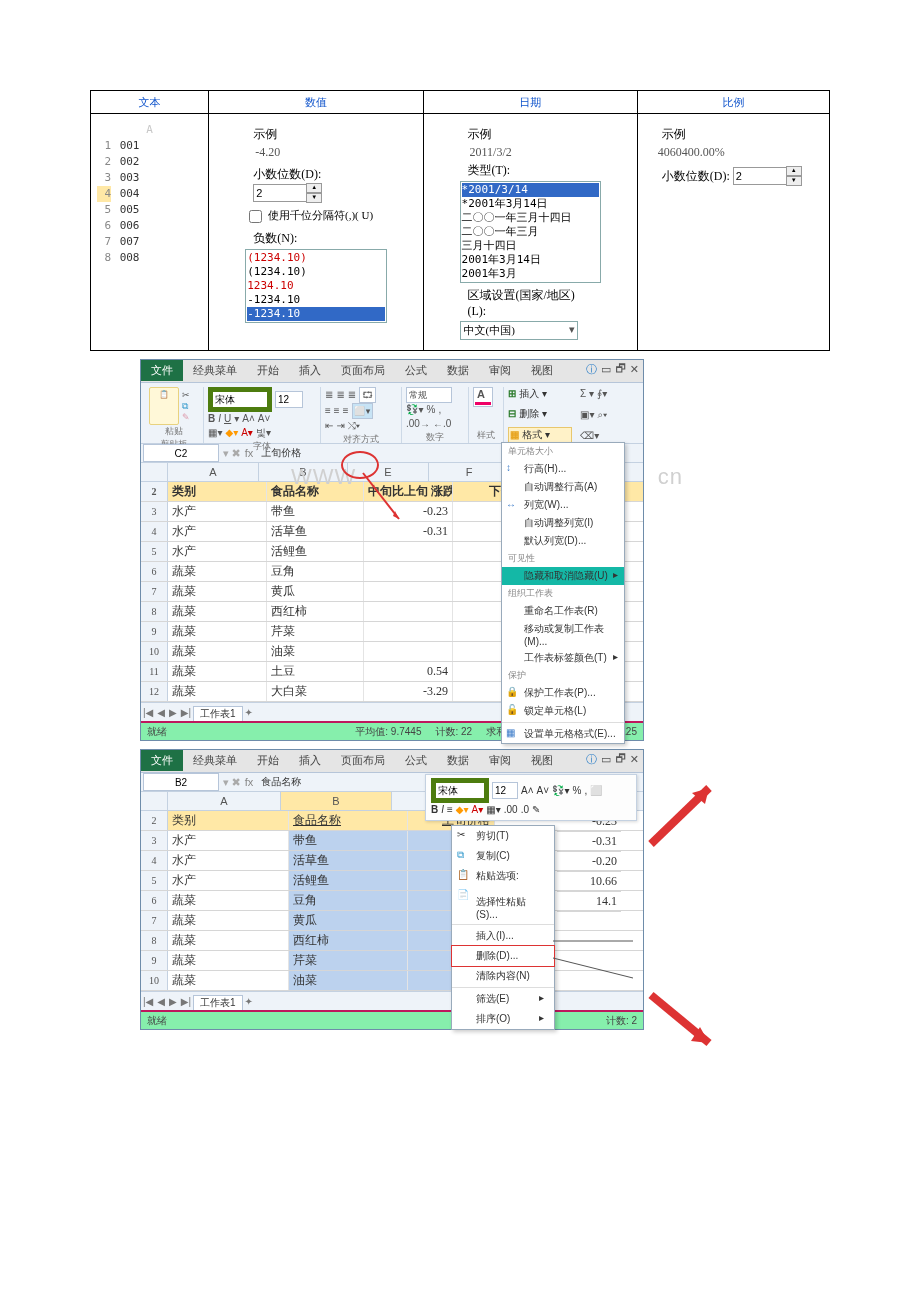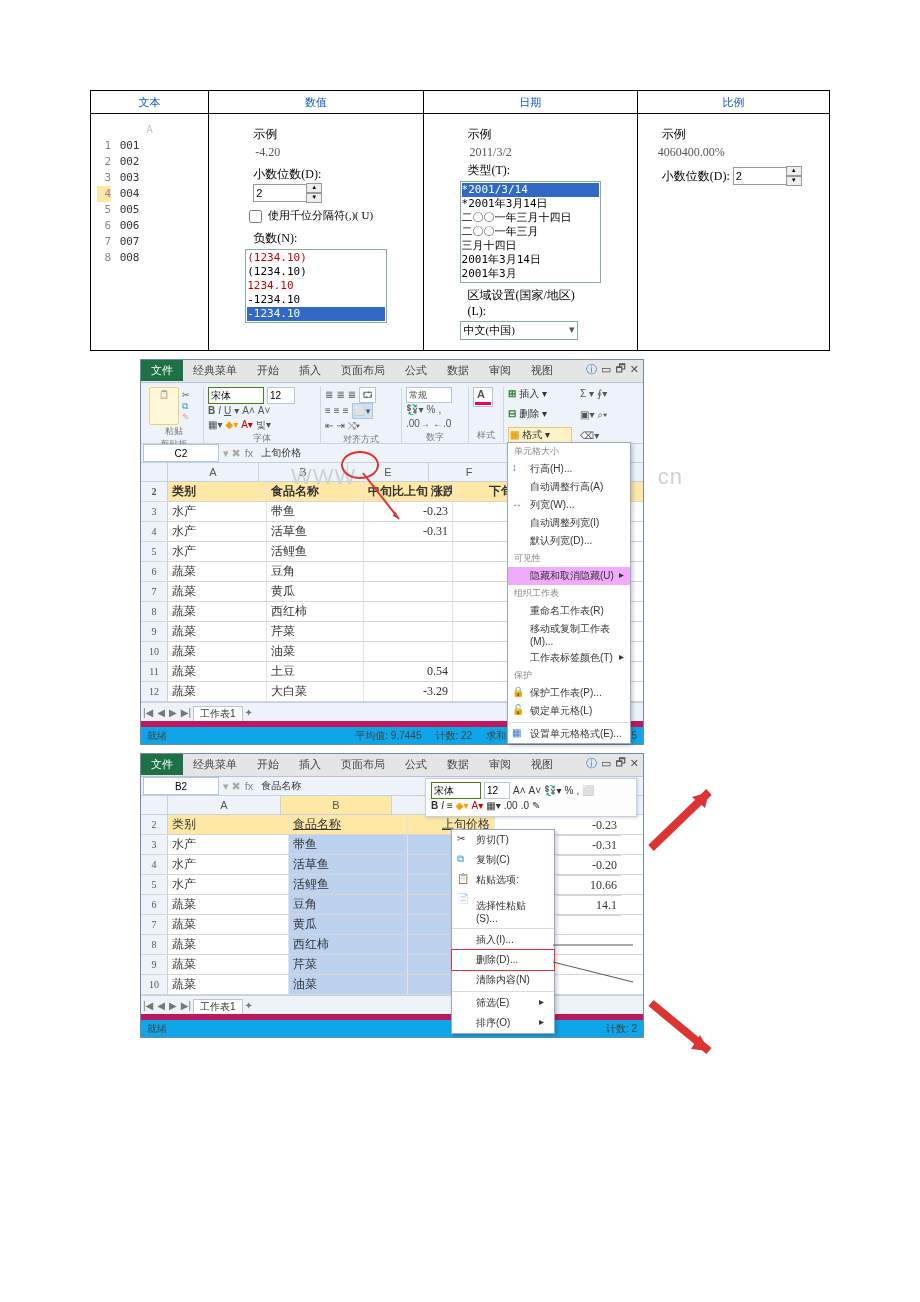--- a/index.html
+++ b/index.html
@@ -39,21 +39,21 @@
   .tabs { display:flex; height:22px; align-items:flex-start; background:#e5e5e5; border-bottom:1px solid #b6c5d9; }
   .tab { padding:3px 10px; font-size:11px; color:#444; cursor:pointer; }
   .tab.active { background:#1e7145; color:#fff; }
   .tabs .winctrl { margin-left:auto; display:flex; align-items:center; gap:4px; padding-right:4px; color:#555; }
   .winctrl span { font-size:11px; }
   .ribbon { display:flex; background:#eef3f9; border-bottom:1px solid #c4d1e1; padding:4px 4px 0 4px; height:56px; }
   .group { border-right:1px solid #cdd9e7; padding:0 4px 0 4px; font-size:10px; color:#555; display:flex; flex-direction:column; justify-content:space-between; }
   .group .gname { text-align:center; font-size:9px; color:#777; padding-bottom:1px; }
   .grow { display:flex; align-items:center; gap:3px; line-height:14px; }
   .paste-big { width:28px; height:34px; background:#fff8d8; border:1px solid #e8d27f; border-radius:2px; font-size:8px; text-align:center; line-height:9px; padding-top:2px; color:#b58a1f; }
-  .fontname { border:1px solid #4d7c0f; background:#fff; font-size:10px; padding:0 2px; height:15px; width:50px; }
+  .fontname { border:5px solid #4d7c0f; background:#fff; font-size:10px; padding:0 2px; height:15px; width:50px; }
   .fontsize { border:1px solid #b6c5d9; background:#fff; font-size:10px; padding:0 2px; height:15px; width:22px; }
   .bib { font-weight:bold; } .iit { font-style:italic; } .uul { text-decoration:underline; }
   .seg { border:1px solid #b6c5d9; background:#fff; padding:0 2px; height:14px; display:inline-flex; align-items:center; font-size:9px; }
   .styleA { width:18px; height:18px; border:1px solid #b6c5d9; background:#fff; position:relative; }
   .styleA:before { content:"A"; position:absolute; top:0; left:3px; font-size:11px; font-weight:bold; }
   .styleA:after { content:""; position:absolute; left:1px; right:1px; bottom:1px; height:3px; background:#e06; }
   .act { color:#333; }
   .act b { color:#2a7a2a; }
 
   .namebox-row { display:flex; border-bottom:1px solid #c4d1e1; height:18px; align-items:center; background:#eef3f9; }
@@ -81,21 +81,21 @@
   .ctxmenu { position:absolute; background:#fff; border:1px solid #9ab; box-shadow:2px 2px 4px rgba(0,0,0,.2); font-size:10px; color:#333; z-index:5; }
   .ctxmenu .mi { padding:3px 10px 3px 24px; position:relative; cursor:pointer; }
   .ctxmenu .mi .ic { position:absolute; left:5px; }
   .ctxmenu .hot { border:1px solid #d33; margin:-1px; }
 
   .floatfmt { position:absolute; background:#fdfdfd; border:1px solid #c4d1e1; padding:3px 5px; box-shadow:1px 1px 3px rgba(0,0,0,.15); font-size:10px; line-height:15px; z-index:6; }
 
   .sheet-tabs { display:flex; height:18px; background:#eef3f9; border-top:1px solid #c4d1e1; font-size:10px; align-items:center; }
   .sheet-tabs .nav { padding:0 2px; color:#777; }
   .sheet-tabs .stab { background:#fff; border:1px solid #b6c5d9; border-bottom:none; padding:0 6px; margin-top:2px; }
-  .statusbar { height:17px; background:#0ea5e9; border-top:6px solid #be185d; font-size:10px; color:#444; display:flex; align-items:center; padding:0 6px; gap:14px; }
+  .statusbar { height:17px; background:#86efac; border-top:2px solid #be185d; font-size:10px; color:#444; display:flex; align-items:center; padding:0 6px; gap:14px; }
   .viewbtns { display:inline-flex; gap:1px; }
   .viewbtns span { width:14px; height:12px; border:1px solid #aab; background:#fff; }
 
   .red-circle { position:absolute; border:2px solid #d33; border-radius:50%; width:34px; height:24px; pointer-events:none; z-index:4; }
   .red-arrow { position:absolute; pointer-events:none; z-index:4; }
 
   .watermark { position:absolute; color:#d0d0d0; font-size:22px; font-family:Arial,sans-serif; letter-spacing:1px; z-index:3; pointer-events:none; }
 
   
   .excel2 .colhdrs .w-a{width:112px;} .excel2 .colhdrs .w-b{width:110px;}
@@ -405,29 +405,29 @@
         </div>
 
       <div class="red-circle" style="top:-12px; left:200px;"></div>
       <svg class="red-arrow" style="top:6px;left:218px;width:50px;height:60px;">
           <path d="M4 4 L40 50" stroke="#d33" stroke-width="2" fill="none"></path>
           <path d="M40 50 l-6 -3 l2 -5 z" fill="#d33"></path>
         </svg>
 
     </div>
 
-    <div class="dropdown" style="top:82px; right:12px; width:122px;">
+    <div class="dropdown" style="top:82px; right:18px; width:122px;">
       <div class="dd-sec">单元格大小</div>
       <div class="dd-item"><span class="ic" style="color:#3a7ac8;">↕</span><span>行高(H)...</span></div>
       <div class="dd-item">自动调整行高(A)</div>
       <div class="dd-item"><span class="ic" style="color:#3a7ac8;">↔</span><span>列宽(W)...</span></div>
       <div class="dd-item">自动调整列宽(I)</div>
       <div class="dd-item">默认列宽(D)...</div>
       <div class="dd-sec">可见性</div>
-      <div class="dd-item" style="background:#f0abfc;"><span>隐藏和取消隐藏(U)</span> <span style="float:right;">▸</span></div>
+      <div class="dd-item" style="background:#14b8a6;"><span>隐藏和取消隐藏(U)</span> <span style="float:right;">▸</span></div>
       <div class="dd-sec">组织工作表</div>
       <div class="dd-item">重命名工作表(R)</div>
       <div class="dd-item">移动或复制工作表(M)...</div>
       <div class="dd-item"><span>工作表标签颜色(T)</span> <span style="float:right;">▸</span></div>
       <div class="dd-sec">保护</div>
       <div class="dd-item"><span class="ic" style="color:#e0a030;">🔒</span><span>保护工作表(P)...</span></div>
       <div class="dd-item"><span class="ic" style="color:#e0a030;">🔓</span><span>锁定单元格(L)</span></div>
       <hr>
       <div class="dd-item"><span class="ic" style="color:#3a7ac8;">▦</span><span>设置单元格格式(E)...</span></div>
     </div>

